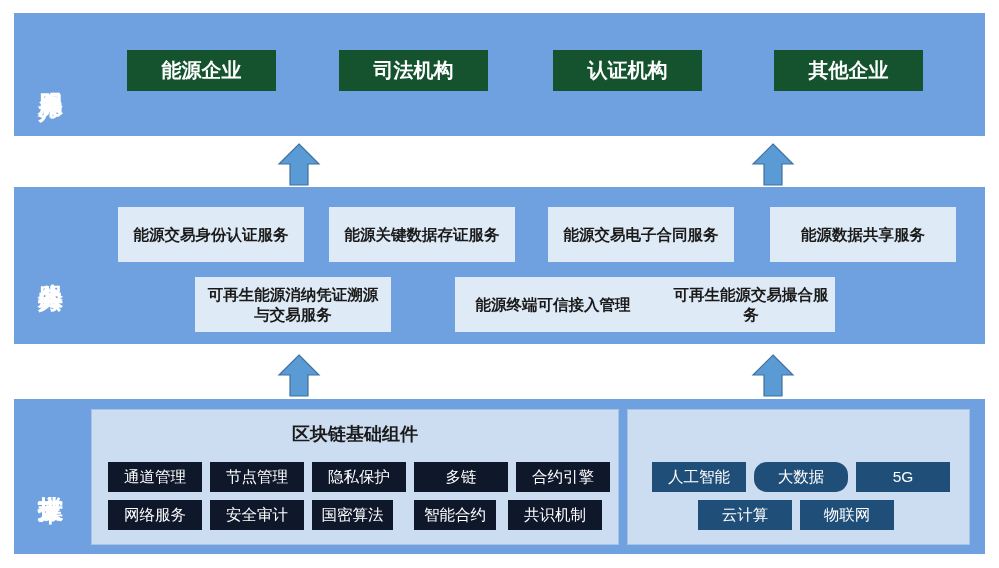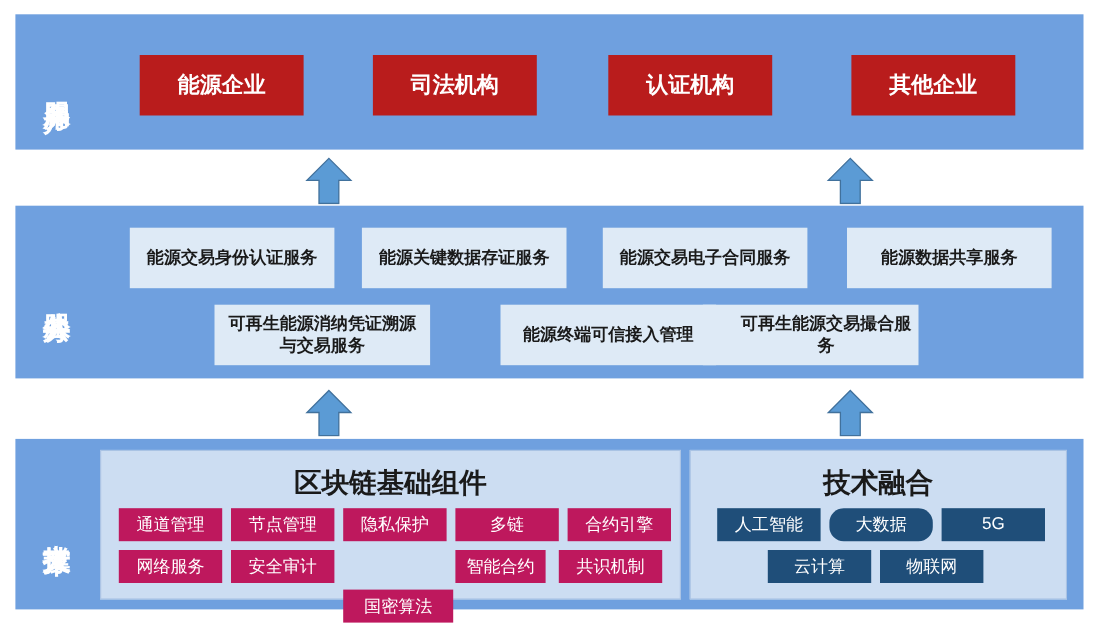--- a/index.html
+++ b/index.html
@@ -39,30 +39,30 @@
     letter-spacing: 1px;
     writing-mode: vertical-rl;
     text-orientation: upright;
     line-height: 1.12;
     white-space: nowrap;
   }
 
   
   .user-box {
     position: absolute;
-    background: #b91c1c;
+    background: #14532d;
     color: #ffffff;
     font-weight: bold;
     font-size: 20px;
     display: flex;
     align-items: center;
     justify-content: center;
     box-sizing: border-box;
     top: 37px;
-    height: 55px;
+    height: 41px;
   }
 
   
   .svc-box {
     position: absolute;
     background: #DEEAF6;
     color: #1A1A1A;
     font-weight: bold;
     font-size: 15.5px;
     line-height: 1.28;
@@ -81,35 +81,35 @@
     background: #CCDDF2;
     border: 1px solid #A9C3E4;
     box-sizing: border-box;
   }
   .panel-title {
     position: absolute;
     left: 0;
     right: 0;
     top: 12px;
     text-align: center;
-    font-size: 25px;
+    font-size: 18px;
     font-weight: bold;
     color: #1A1A1A;
   }
   .chip {
     position: absolute;
     display: flex;
     align-items: center;
     justify-content: center;
     color: #ffffff;
     font-size: 15.5px;
     box-sizing: border-box;
     height: 30px;
   }
-  .chip.bc  { background: #be185d; }
+  .chip.bc  { background: #0f172a; }
   .chip.fus { background: #1F4E79; }
 
   
   .arrow {
     position: absolute;
     width: 44px;
     height: 44px;
   }
   .arrow svg { display: block; width: 100%; height: 100%; }
 </style>
@@ -169,27 +169,26 @@
       <div class="panel-title">区块链基础组件</div>
 
       <div class="chip bc" style="left:16px; top:52px; width:94px;">通道管理</div>
       <div class="chip bc" style="left:118px; top:52px; width:94px;">节点管理</div>
       <div class="chip bc" style="left:220px; top:52px; width:94px;">隐私保护</div>
       <div class="chip bc" style="left:322px; top:52px; width:94px;">多链</div>
       <div class="chip bc" style="left:424px; top:52px; width:94px;">合约引擎</div>
 
       <div class="chip bc" style="left:16px; top:90px; width:94px;font-family:Liberation Mono, monospace;">网络服务</div>
       <div class="chip bc" style="left:118px; top:90px; width:94px;">安全审计</div>
-      <div class="chip bc" style="left:220px; top:90px; width:100px;margin-top:36px;">国密算法</div>
+      <div class="chip bc" style="left:220px; top:90px; width:81px;">国密算法</div>
       <div class="chip bc" style="left:322px; top:90px; width:82px;">智能合约</div>
       <div class="chip bc" style="left:416px; top:90px; width:94px;">共识机制</div>
     </div>
 
     <div class="panel" style="left:613px; top:10px; width:343px; height:136px;">
-      <div class="panel-title">技术融合</div>
 
       <div class="chip fus" style="left:24px; top:52px; width:94px;">人工智能</div>
       <div class="chip fus" style="left:126px; top:52px; width:94px;border-radius:13px;">大数据</div>
       <div class="chip fus" style="left:228px; top:52px; width:94px;">5G</div>
 
       <div class="chip fus" style="left:70px; top:90px; width:94px;">云计算</div>
       <div class="chip fus" style="left:172px; top:90px; width:94px;">物联网</div>
     </div>
   </div>
 

